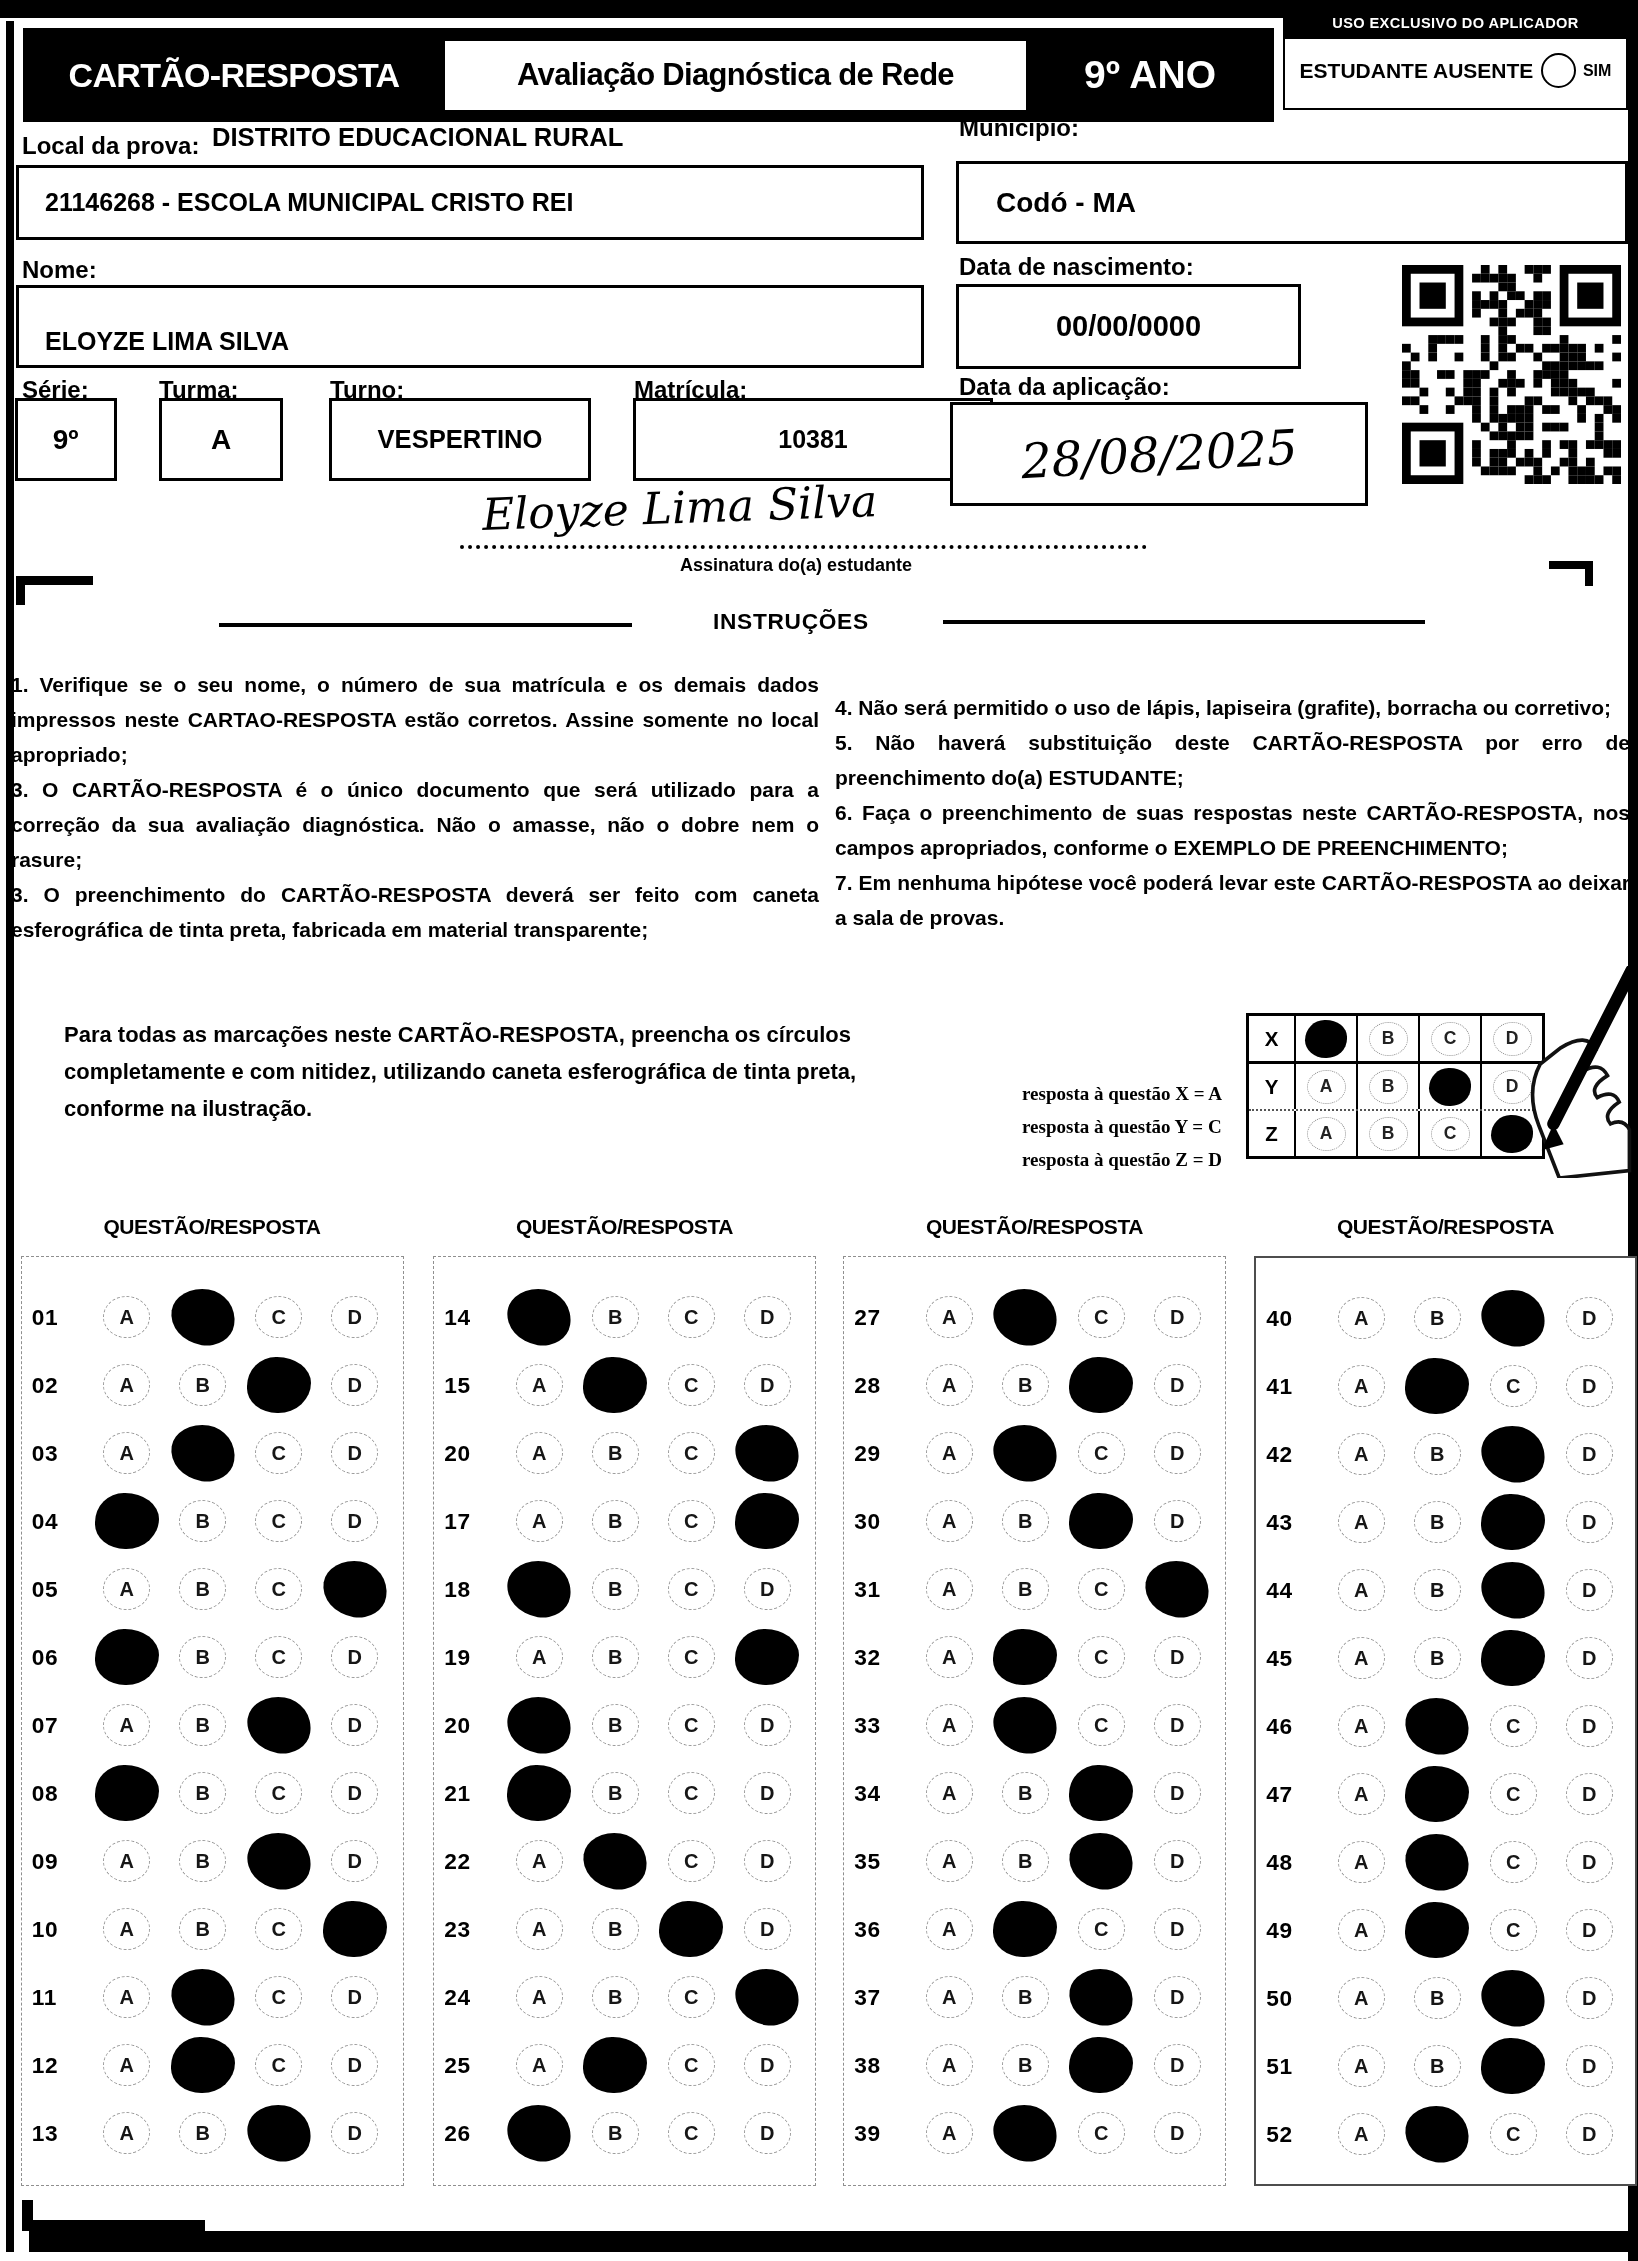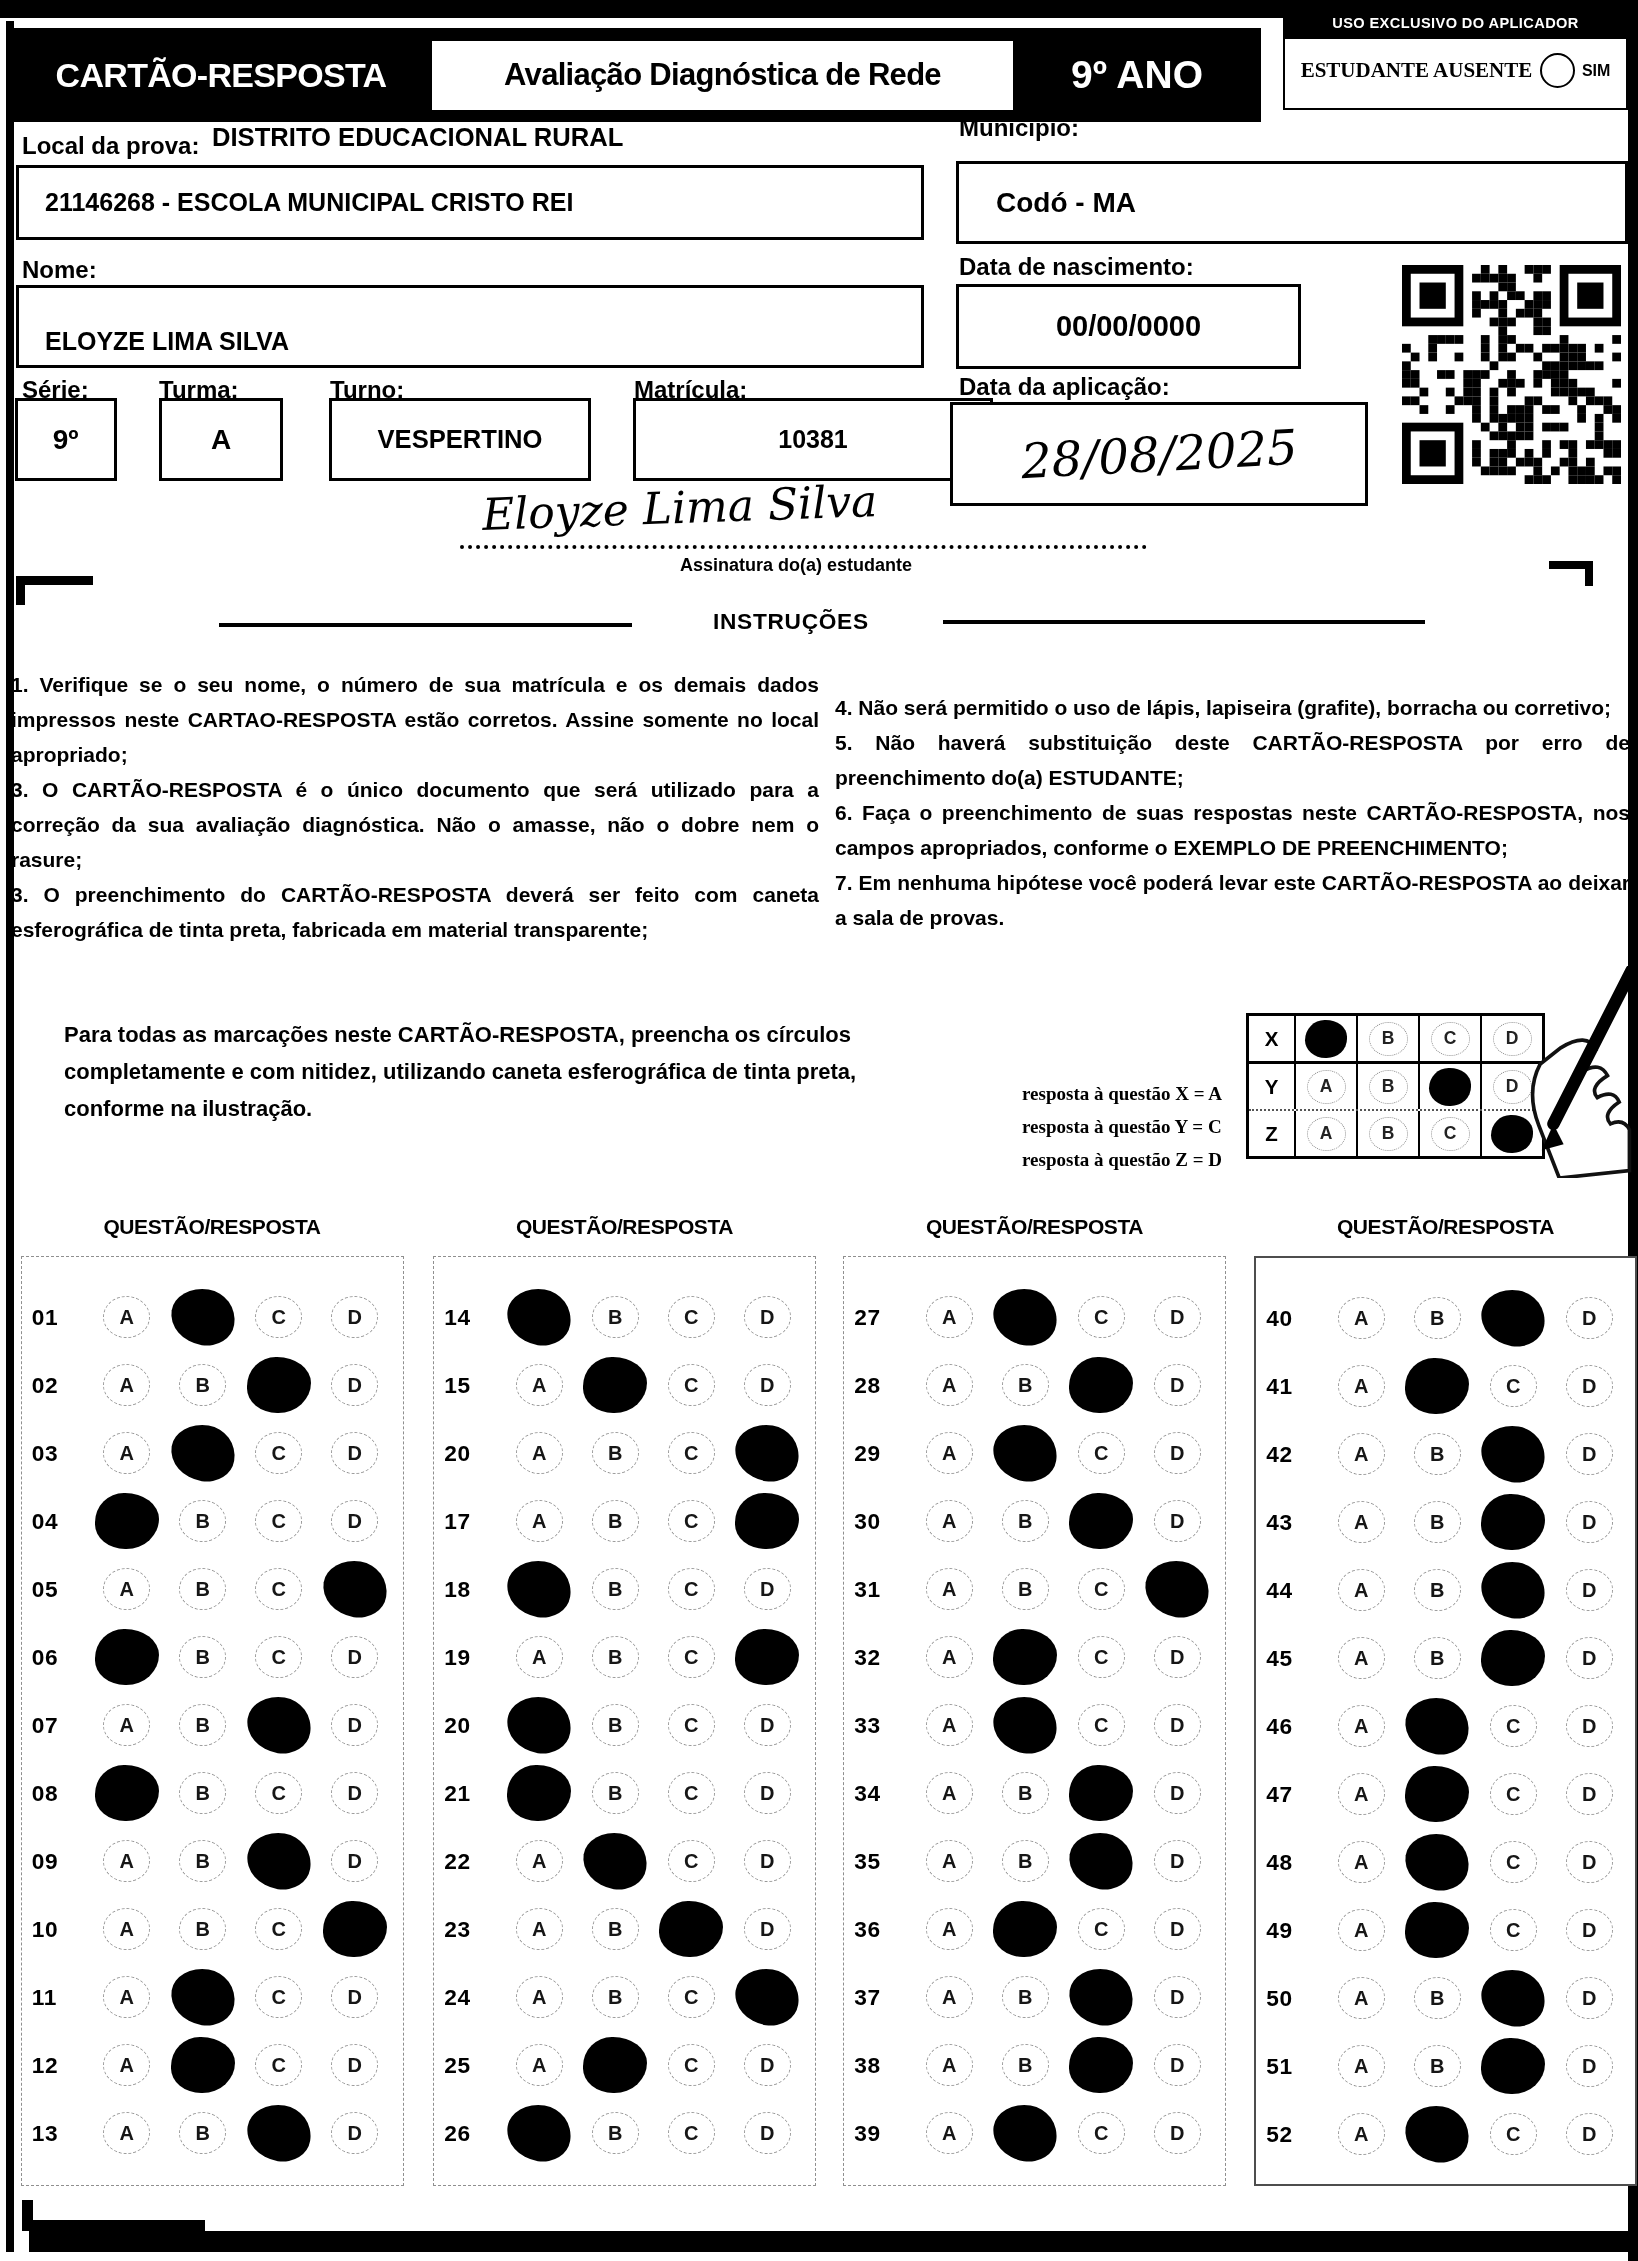--- a/index.html
+++ b/index.html
@@ -9,28 +9,28 @@
   
   .top-rule{left:0;top:0;width:1639px;height:17.5px;background:#000;}
   .left-edge{left:5.8px;top:20.5px;width:8px;height:2231px;background:#000;}
   .right-edge{left:1628px;top:5.8px;width:10.2px;height:2255px;background:#000;}
   .bottom-rule{left:29px;top:2231px;width:1609px;height:20.5px;background:#000;}
   .corner-bl{left:22px;top:2200px;width:183px;height:31px;border-left:11.7px solid #000;border-bottom:11.7px solid #000;box-sizing:border-box;}
   .corner-l{left:16px;top:576px;width:77px;height:29px;border-top:9.5px solid #000;border-left:9.5px solid #000;box-sizing:border-box;}
   .corner-r{left:1549px;top:561px;width:44px;height:25px;border-top:8px solid #000;border-right:8px solid #000;box-sizing:border-box;}
 
   
-  .header-band{left:10px;top:28px;width:1251px;height:94px;background:#000;display:flex;align-items:center;}
+  .header-band{left:23px;top:28px;width:1251px;height:94px;background:#000;display:flex;align-items:center;}
   .hdr-title{width:422px;text-align:center;color:#fff;font-size:34px;font-weight:bold;letter-spacing:-0.7px;}
   .hdr-sub{width:581px;height:69px;background:#fff;display:flex;align-items:center;justify-content:center;font-size:31px;font-weight:bold;letter-spacing:-0.7px;}
   .hdr-grade{flex:1;text-align:center;color:#fff;font-size:39px;font-weight:bold;}
   .applicator{left:1283px;top:5.8px;width:345px;height:104px;border:2.9px solid #000;box-sizing:border-box;background:#fff;}
   .applicator .ttl{background:#000;color:#fff;font-size:14.6px;font-weight:bold;text-align:center;height:31px;line-height:31px;letter-spacing:0.4px;}
   .applicator .row{display:flex;align-items:center;justify-content:center;gap:7.3px;height:64px;}
-  .applicator .lbl{font-size:21px;font-weight:bold;font-family:Liberation Serif, serif;}
+  .applicator .lbl{font-size:21px;font-weight:bold;}
   .applicator .circ{width:31px;height:31px;border:2.9px solid #000;border-radius:50%;background:#fff;}
   .applicator .sim{font-size:16px;font-weight:bold;}
 
   
   .flabel{font-size:24px;font-weight:bold;}
   .fbox{border:3.7px solid #000;box-sizing:border-box;background:#fff;display:flex;align-items:center;}
   .fbox .val{font-size:25px;font-weight:bold;}
   .center{justify-content:center;}
   .handw{font-family:"DejaVu Serif",serif;font-style:italic;}
 

